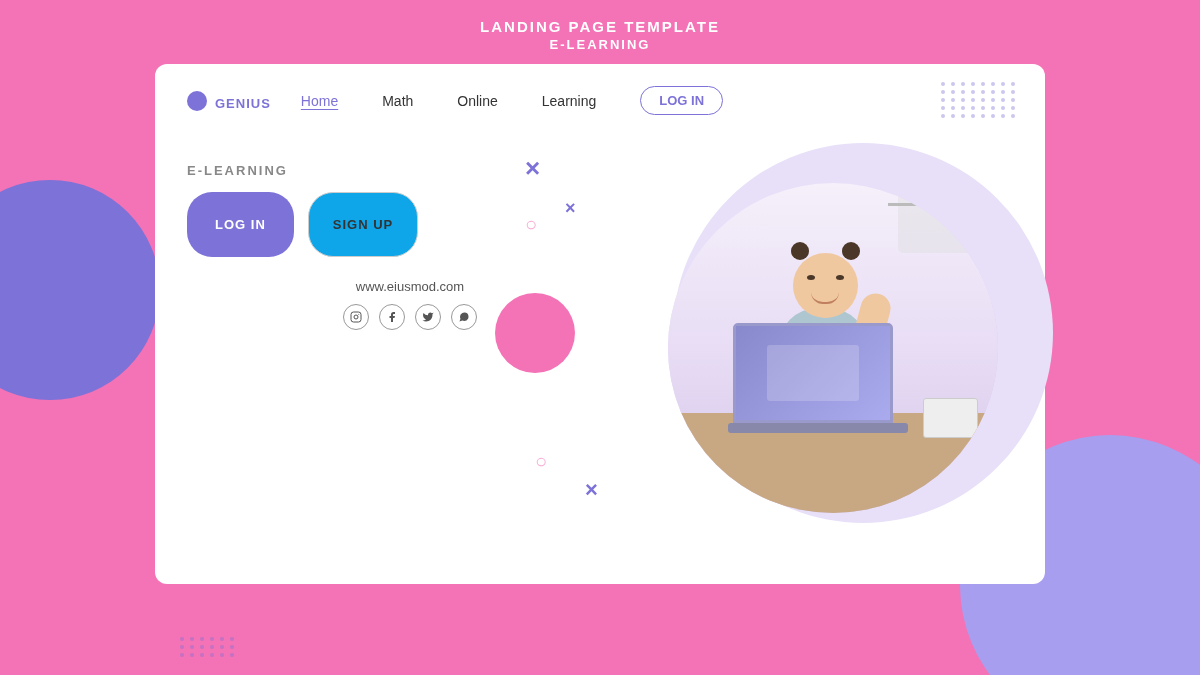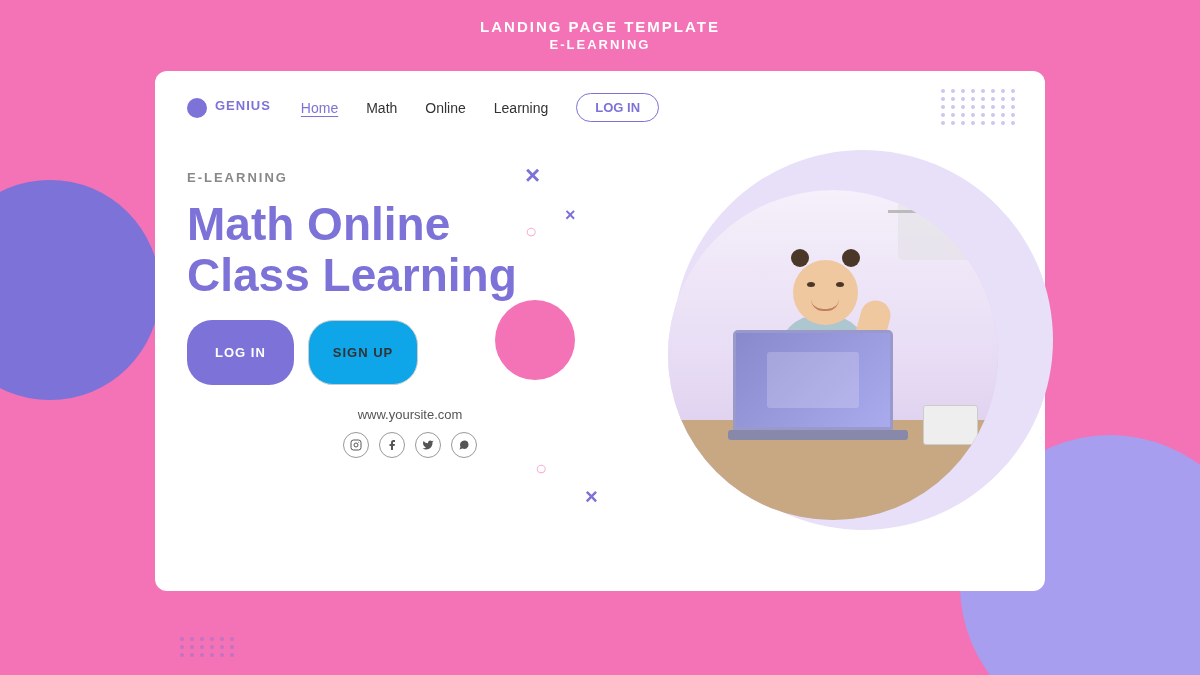--- a/index.html
+++ b/index.html
@@ -34,21 +34,21 @@
       background: #a89eef;
       border-radius: 50%;
       bottom: -60px;
       right: -60px;
       z-index: 0;
     }
 
     
     .top-label {
       text-align: center;
-      padding: 18px 0 19px;
+      padding: 18px 0 12px;
       z-index: 1;
       position: relative;
     }
     .top-label .template-title {
       font-size: 15px;
       font-weight: bold;
       color: white;
       letter-spacing: 2px;
       text-transform: uppercase;
     }
@@ -76,40 +76,40 @@
     .navbar {
       display: flex;
       align-items: center;
       padding: 22px 32px 18px;
       border-bottom: none;
       gap: 0;
       position: relative;
     }
     .logo-area {
       display: flex;
-      align-items: flex-start;
+      align-items: flex-end;
       gap: 8px;
       margin-right: 30px;
     }
     .logo-circle {
       width: 20px;
       height: 20px;
       background: #7c72d8;
       border-radius: 50%;
     }
     .logo-text {
       font-size: 13px;
       font-weight: bold;
       color: #7c72d8;
       letter-spacing: 1px;
     }
     .nav-links {
       display: flex;
       align-items: center;
-      gap: 28px;
+      gap: 44px;
       flex: 1;
     }
     .nav-link {
       font-size: 14px;
       color: #333;
       text-decoration: none;
       font-weight: 500;
       cursor: pointer;
     }
     .nav-link.active {
@@ -441,29 +441,25 @@
     <span class="shape-x-large" style="top: 20px; left: 370px; font-size: 26px;">×</span>
     <span class="shape-x-large" style="top: 65px; left: 410px; font-size: 18px;">×</span>
     <span class="shape-o" style="top: 80px; left: 370px; font-size: 20px;">○</span>
     <span class="shape-x-large" style="bottom: 60px; left: 430px; font-size: 22px;">×</span>
     <span class="shape-o" style="bottom: 90px; left: 380px; font-size: 20px;">○</span>
 
     <div class="shape-pink-circle" style="width: 80px; height: 80px; left: 340px; top: 160px;"></div>
 
     <div class="hero-left">
       <div class="elearning-label">E-LEARNING</div>
-      <div class="hero-title">
-        <span>Math Online</span><br>
-        <span>Class Learning</span>
-      </div>
       <div class="hero-buttons">
         <button class="btn-login">LOG IN</button>
         <button class="btn-signup">SIGN UP</button>
       </div>
-      <div class="website-url">www.yoursite.com</div>
+      <div class="website-url">www.eiusmod.com</div>
       <div class="social-icons">
         <div class="social-icon">
           <svg width="12" height="12" viewBox="0 0 24 24" fill="none" stroke="#555" stroke-width="2">
             <rect x="2" y="2" width="20" height="20" rx="5"></rect>
             <circle cx="12" cy="12" r="4"></circle>
             <circle cx="17.5" cy="6.5" r="1" fill="#555" stroke="none"></circle>
           </svg>
         </div>
         <div class="social-icon">
           <svg width="12" height="12" viewBox="0 0 24 24" fill="#555">

